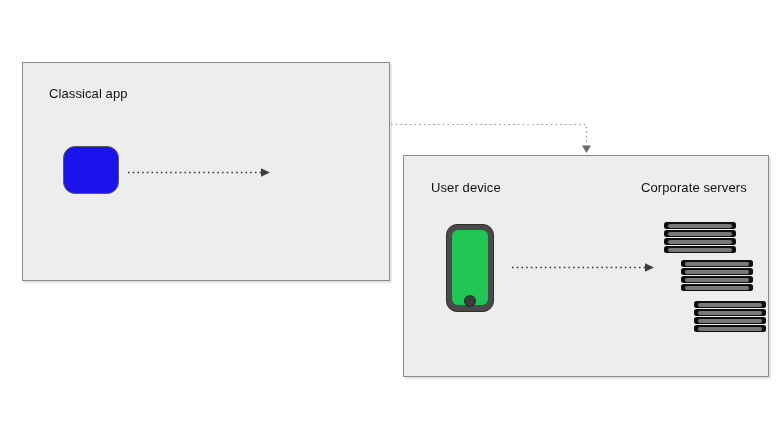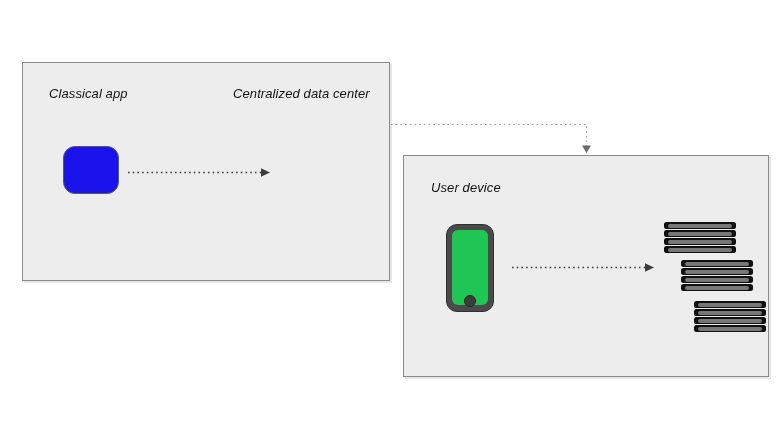--- a/index.html
+++ b/index.html
@@ -18,21 +18,21 @@
   .panel{
     position:absolute;background:var(--panel-bg);
     border:1px solid var(--panel-border);
     box-shadow:2px 2px 0 rgba(0,0,0,0.10);
     box-sizing:border-box;
   }
   .panel-left{left:22px;top:62px;width:368px;height:219px;}
   .panel-right{left:403px;top:155px;width:366px;height:222px;}
   .lbl{
     position:absolute;font-size:13px;font-weight:500;color:var(--text);
-    letter-spacing:0.1px;white-space:nowrap;font-style:italic;
+    letter-spacing:0.1px;white-space:nowrap;
   }
   .lbl-classical{left:26px;top:23px;}
   .lbl-datacenter{left:210px;top:23px;}
   .lbl-userdevice{left:27px;top:24px;}
   .lbl-servers{left:237px;top:24px;}
 
   .app-square{
     position:absolute;left:40px;top:83px;width:56px;height:48px;
     background:var(--app-blue);border:1px solid #5a5a5a;border-radius:12px;
     box-sizing:border-box;
@@ -81,28 +81,28 @@
 
   svg.overlay{position:absolute;left:0;top:0;pointer-events:none;}
 </style>
 </head>
 <body>
 
 <div class="canvas">
 
   <div class="panel panel-left">
     <div class="lbl lbl-classical">Classical app</div>
-    <div class="lbl lbl-datacenter">Centralized data center</div>
 
     <div class="app-square"></div>
 
   </div>
 
   <div class="panel panel-right">
     <div class="lbl lbl-userdevice">User device</div>
+    <div class="lbl lbl-servers">Corporate servers</div>
 
     <div class="phone">
       <div class="phone-screen"></div>
       <div class="phone-button"></div>
     </div>
 
     <div class="server server-1">
       <div class="srv-unit">
           <div class="srv-slat"></div>
         </div>

